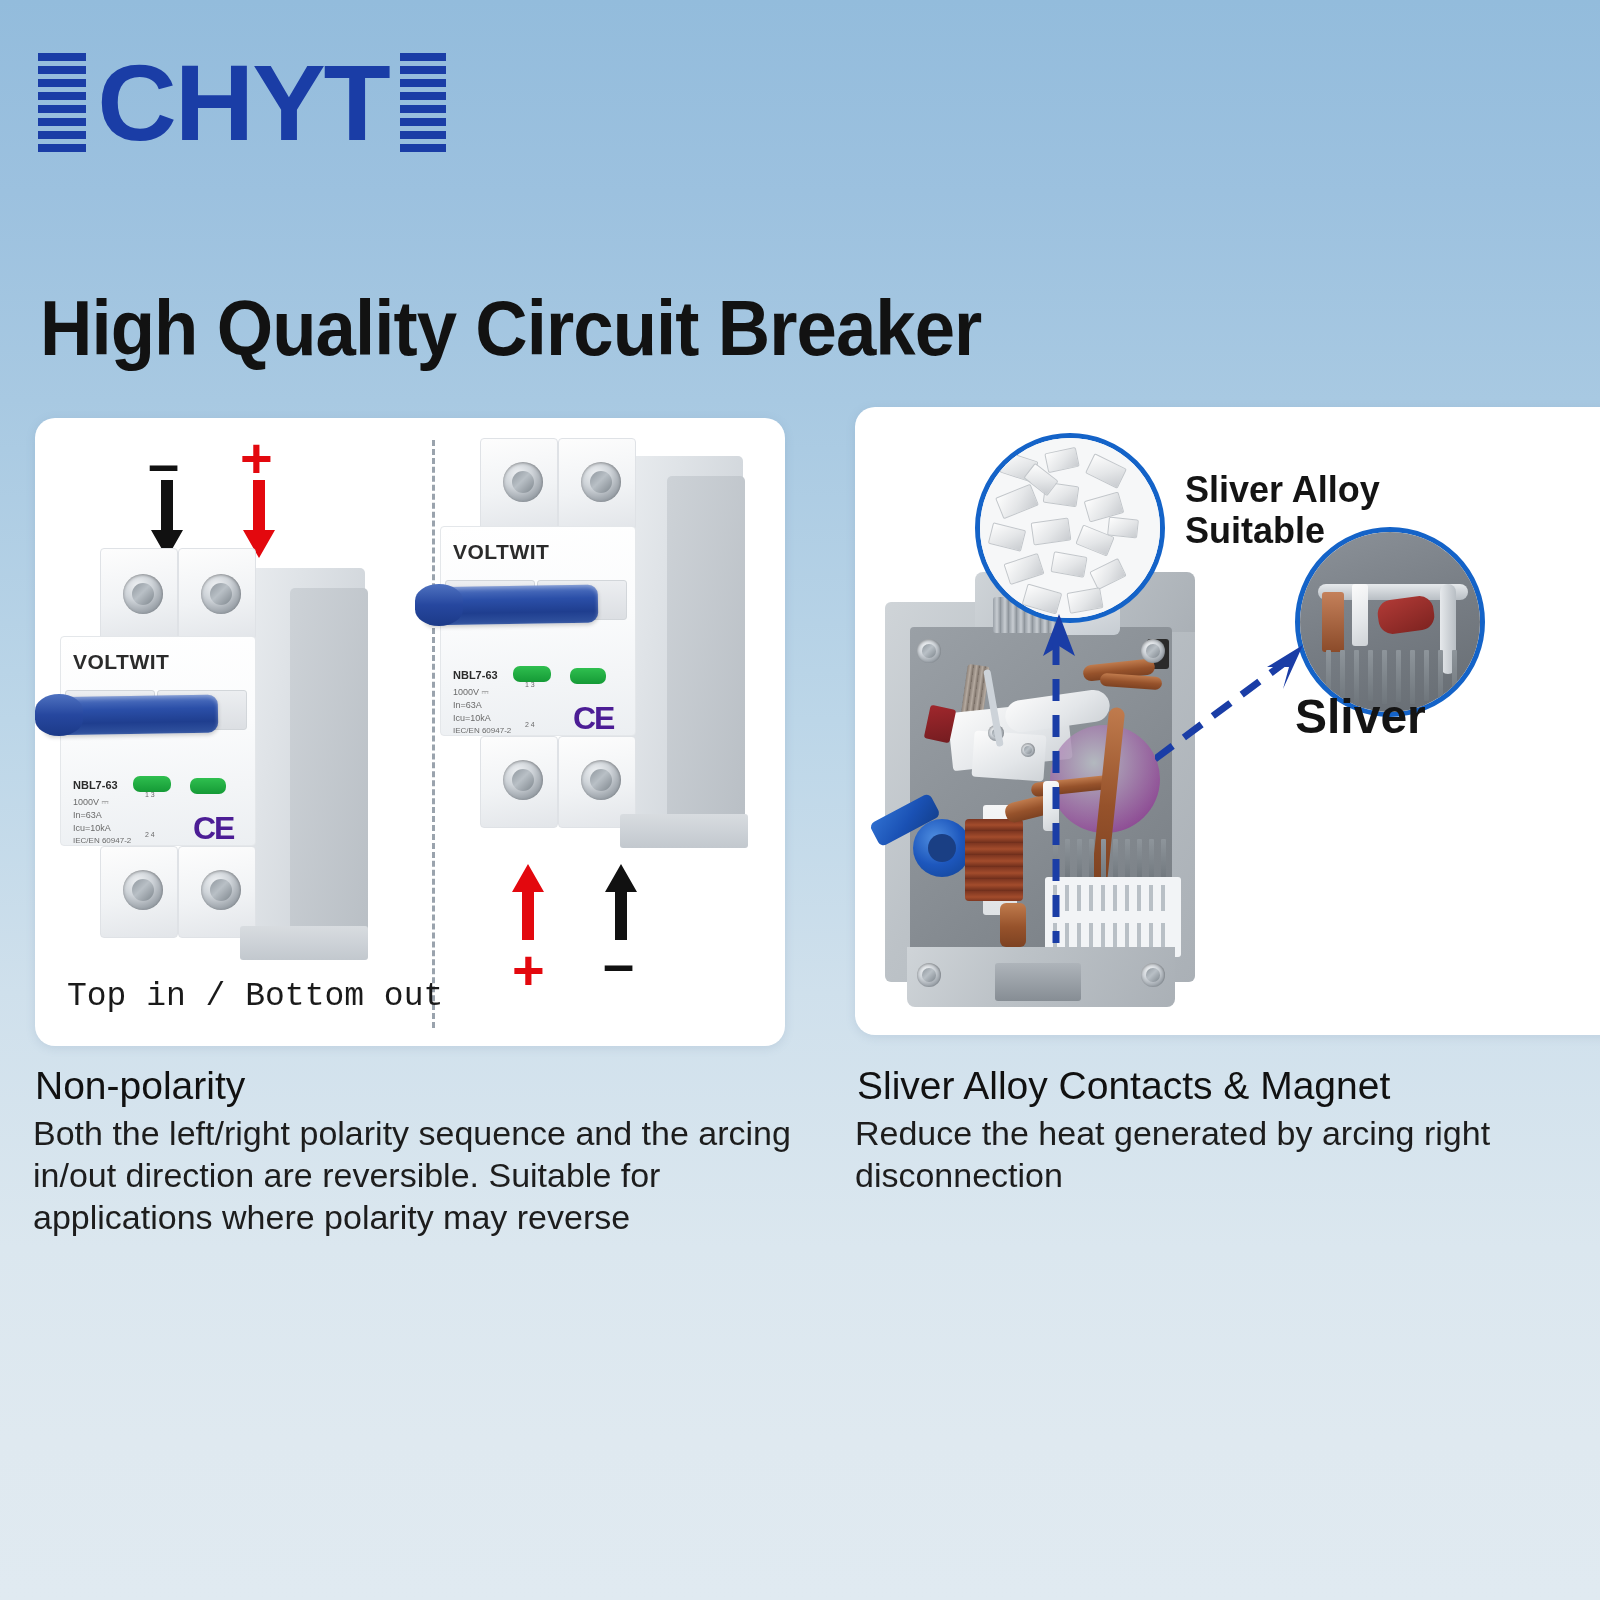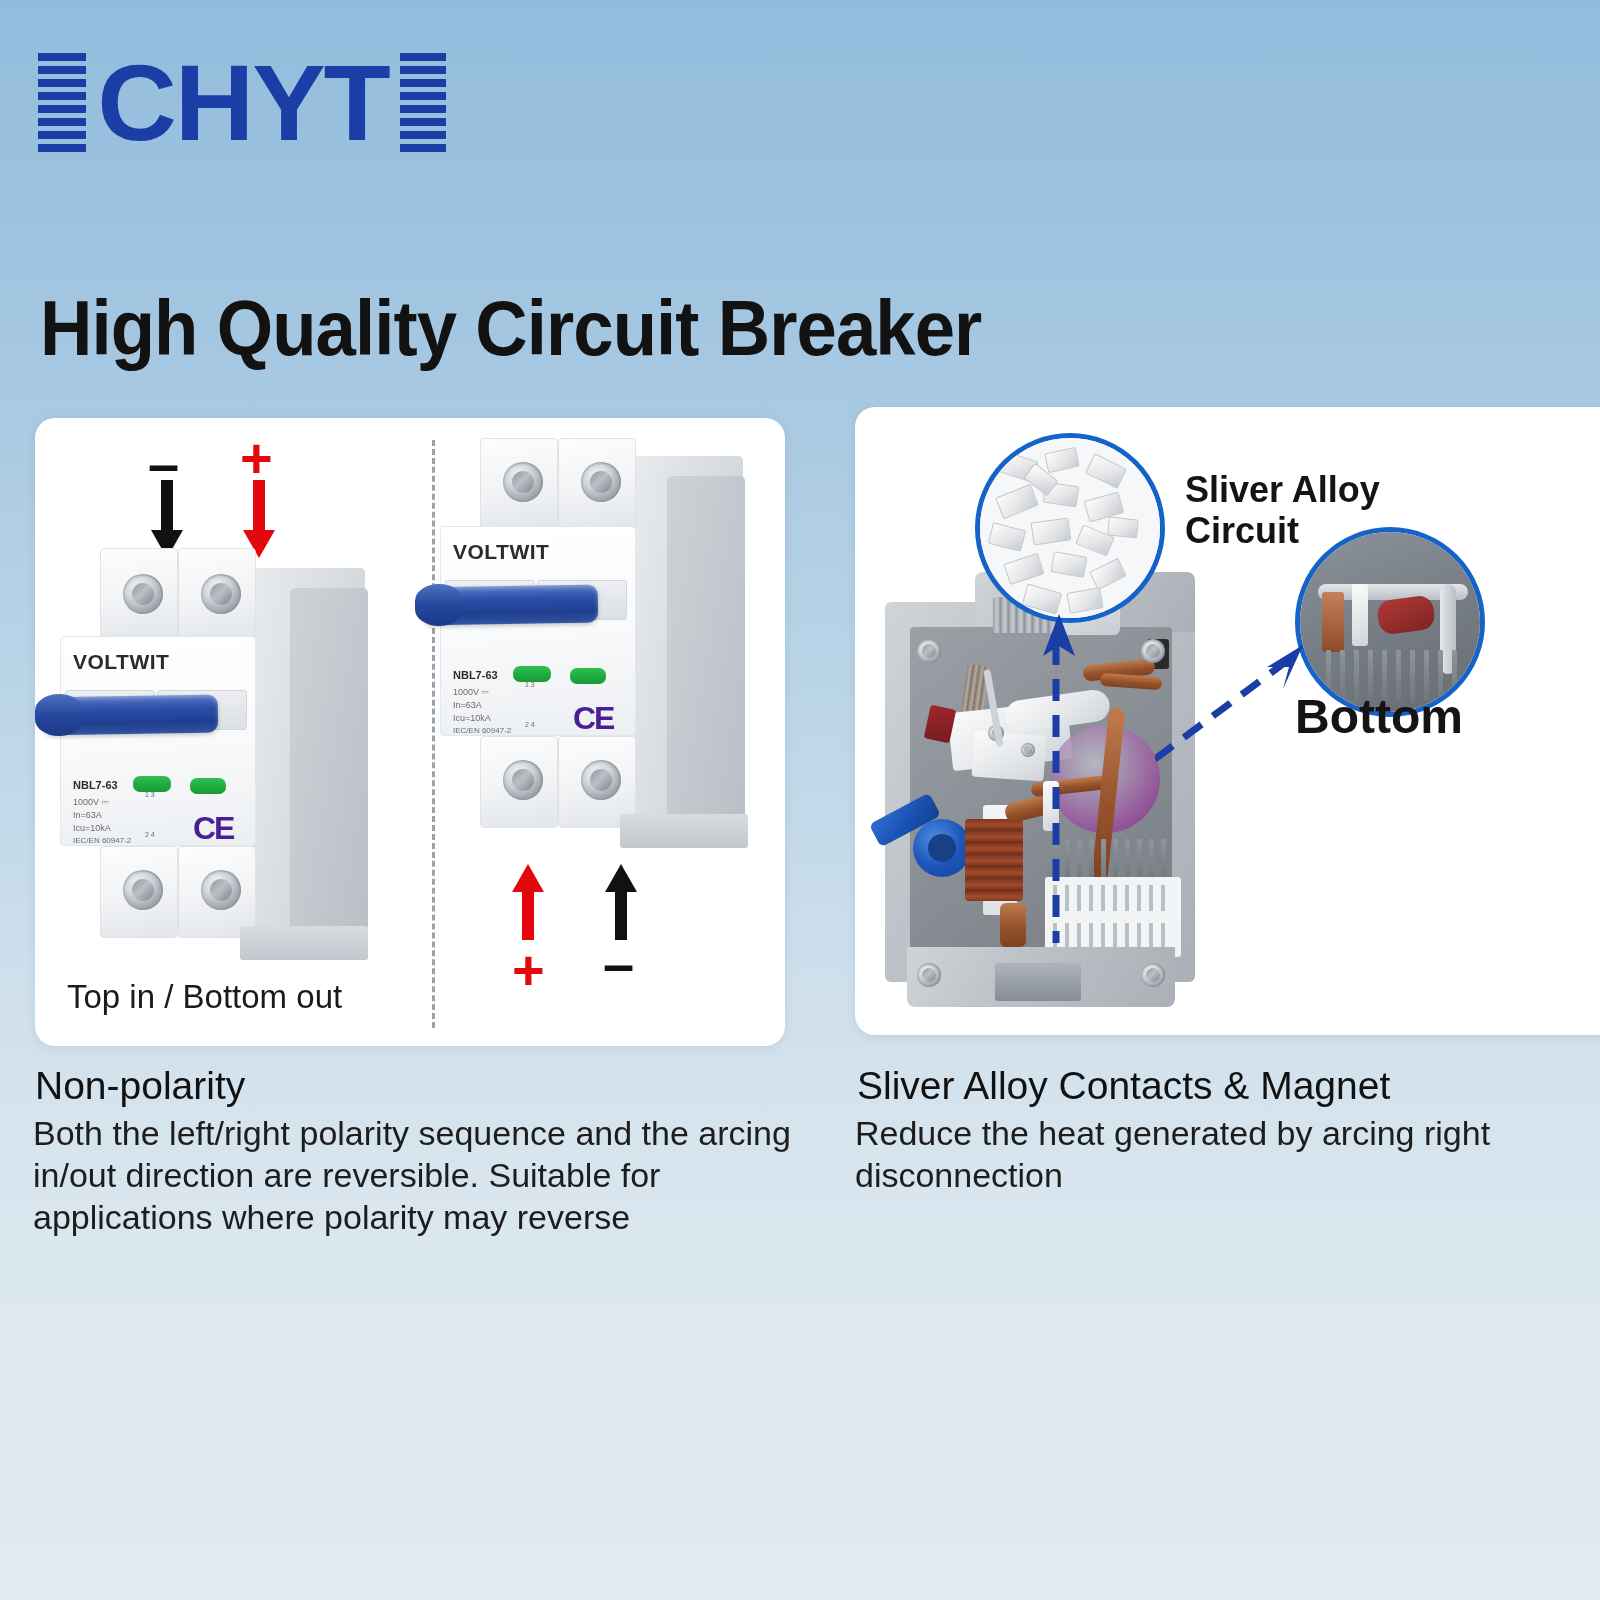--- a/index.html
+++ b/index.html
@@ -375,21 +375,21 @@
     <div class="micro-text" style="left:110px; top:412px; font-size:7px;">2 4</div>
     <div class="ce-mark" style="left:158px; top:392px; font-size:32px;">CE</div>
 
     <div class="term-block" style="left:65px;  top:428px; width:78px; height:92px;"></div>
     <div class="term-block" style="left:143px; top:428px; width:78px; height:92px;"></div>
     <div class="screw" style="left:88px;  top:452px; width:40px; height:40px;"></div>
     <div class="screw" style="left:166px; top:452px; width:40px; height:40px;"></div>
     <div class="din-rail" style="left:205px; top:508px; width:128px; height:34px;"></div>
   </div>
 
-  <div class="panel-caption" style="left:32px; top:560px;">Top in / Bottom out</div>
+  <div class="panel-caption" style="left:32px; top:560px;font-family:Liberation Mono, monospace;">Top in / Bottom out</div>
 
   <div class="breaker">
     <div class="side-body" style="left:590px; top:38px; width:118px; height:390px;"></div>
     <div class="side-body" style="left:632px; top:58px; width:78px; height:352px; background:linear-gradient(100deg,#cdd2d7,#b9bfc5);"></div>
     <div class="term-block" style="left:445px; top:20px;  width:78px; height:92px;"></div>
     <div class="term-block" style="left:523px; top:20px;  width:78px; height:92px;"></div>
     <div class="screw" style="left:468px; top:44px; width:40px; height:40px;"></div>
     <div class="screw" style="left:546px; top:44px; width:40px; height:40px;"></div>
 
     <div class="face-plate" style="left:405px; top:108px; width:196px; height:210px;"></div>
@@ -532,21 +532,21 @@
 
   <svg class="arrow-svg" style="left:182px; top:205px;" width="46" height="50" viewBox="0 0 46 50">
     <path d="M22 2 L38 44 L22 34 L6 44 Z" fill="#1a3da6"></path>
   </svg>
   <svg class="arrow-svg" style="left:193px; top:236px;" width="16" height="300" viewBox="0 0 16 300">
     <line x1="8" y1="0" x2="8" y2="300" stroke="#1a3da6" stroke-width="7" stroke-dasharray="22 14"></line>
   </svg>
 
   <div class="callout-label" style="left:330px; top:62px; font-size:36px;">
     <div>Sliver Alloy</div>
-    <div>Circuit</div>
+    <div>Suitable</div>
   </div>
 
   <div class="inset-circle" style="left:440px; top:120px; width:190px; height:190px;">
     <div class="magnet-fill"></div>
     <div class="cu-strip" style="left:18px; top:52px; width:150px; height:16px; border-radius:8px; background:linear-gradient(180deg,#e6e9ec,#b8bec4);"></div>
     <div class="cu-strip" style="left:140px; top:52px; width:16px; height:90px; border-radius:8px; background:linear-gradient(90deg,#e6e9ec,#b8bec4);"></div>
     <div class="red-bit" style="left:78px; top:66px; width:56px; height:34px; border-radius:14px; background:linear-gradient(160deg,#b13a36,#7d2320); transform:rotate(-8deg);"></div>
     <div class="cu-strip" style="left:22px; top:60px; width:22px; height:60px; background:linear-gradient(180deg,#c4805a,#8b4b2a);"></div>
     <div class="mech-lever" style="left:52px; top:52px; width:16px; height:62px; border-radius:3px;"></div>
     <div class="arc-pins" style="left:24px; top:118px; width:150px; height:56px;">
@@ -561,20 +561,20 @@
       <div class="pin" style="left:114px; top:0; height:54px;"></div>
       <div class="pin" style="left:128px; top:0; height:52px;"></div>
     </div>
   </div>
 
   <svg class="arrow-svg" style="left:300px; top:230px;" width="170" height="130" viewBox="0 0 170 130">
     <line x1="0" y1="122" x2="140" y2="18" stroke="#1a3da6" stroke-width="7" stroke-dasharray="22 14"></line>
     <path d="M148 8 L128 52 L134 30 L112 30 Z" fill="#1a3da6"></path>
   </svg>
 
-  <div class="callout-label" style="left:440px; top:282px; font-size:48px;">Bottom</div>
+  <div class="callout-label" style="left:440px; top:282px; font-size:48px;">Sliver</div>
 </div>
 
 <div class="section-head" style="left:35px; top:1064px;">Non-polarity</div>
 <div class="section-body" style="left:33px; top:1112px; width:760px;">Both the left/right polarity sequence and the arcing in/out direction are reversible. Suitable for applications where polarity may reverse</div>
 
 <div class="section-head" style="left:857px; top:1064px;">Sliver Alloy Contacts &amp; Magnet</div>
 <div class="section-body" style="left:855px; top:1112px; width:700px;">Reduce the heat generated by arcing right disconnection</div>
 
 </body></html>

